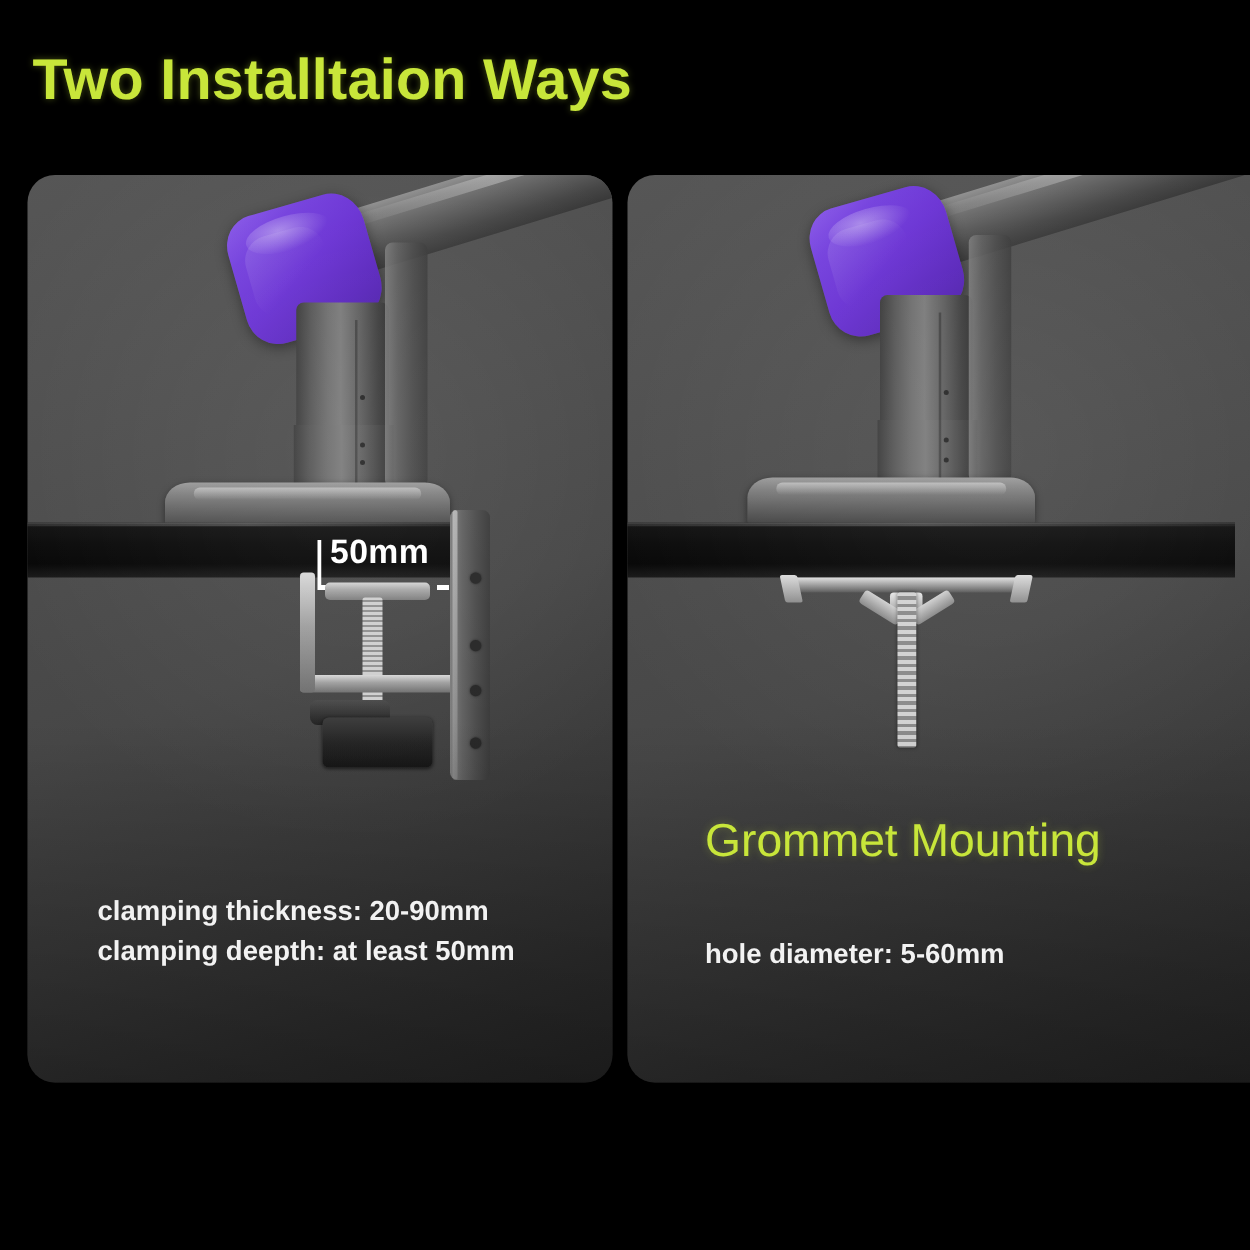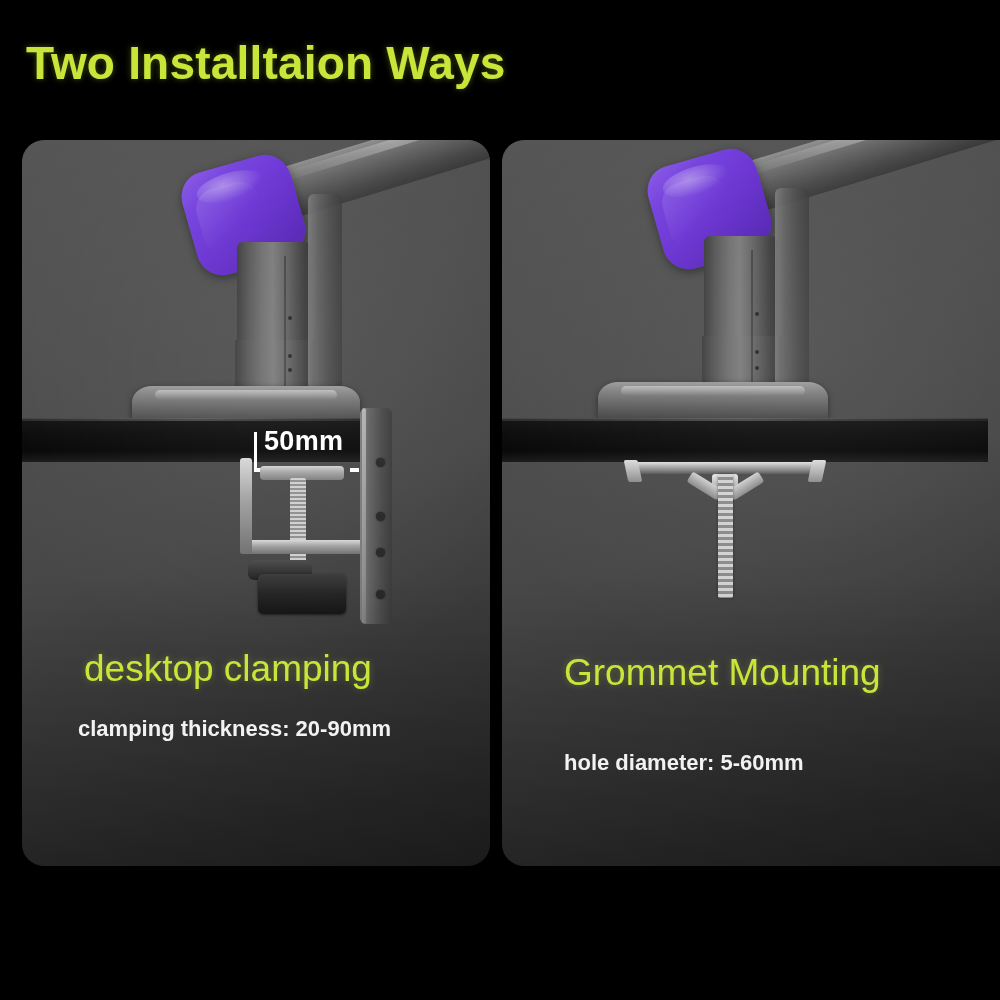--- a/index.html
+++ b/index.html
@@ -310,22 +310,22 @@
     <div class="back-plate" style="left:338px; top:268px; width:32px; height:216px;"></div>
     <div class="back-plate-edge" style="left:340px; top:268px; height:216px;"></div>
     <div class="plate-nub" style="left:354px; top:318px;"></div>
     <div class="plate-nub" style="left:354px; top:372px;"></div>
     <div class="plate-nub" style="left:354px; top:408px;"></div>
     <div class="plate-nub" style="left:354px; top:450px;"></div>
   </div>
 
   <div class="panel-vignette"></div>
 
-  <div class="caption-heading" style="left:62px; top:508px;">desktop clamping</div>
   <div class="caption-line" style="left:56px; top:576px;">clamping thickness: 20-90mm</div>
+  <div class="caption-line" style="left:56px; top:608px;">clamping deepth: at least 50mm</div>
 </div>
 
 <div class="panel" id="panel-right">
 
   <div class="arm-group">
 
     <div class="arm-bar" style="left:222px; top:30px; width:300px; transform: rotate(-17deg);">
       <div class="arm-bar-sheen"></div>
     </div>
 

